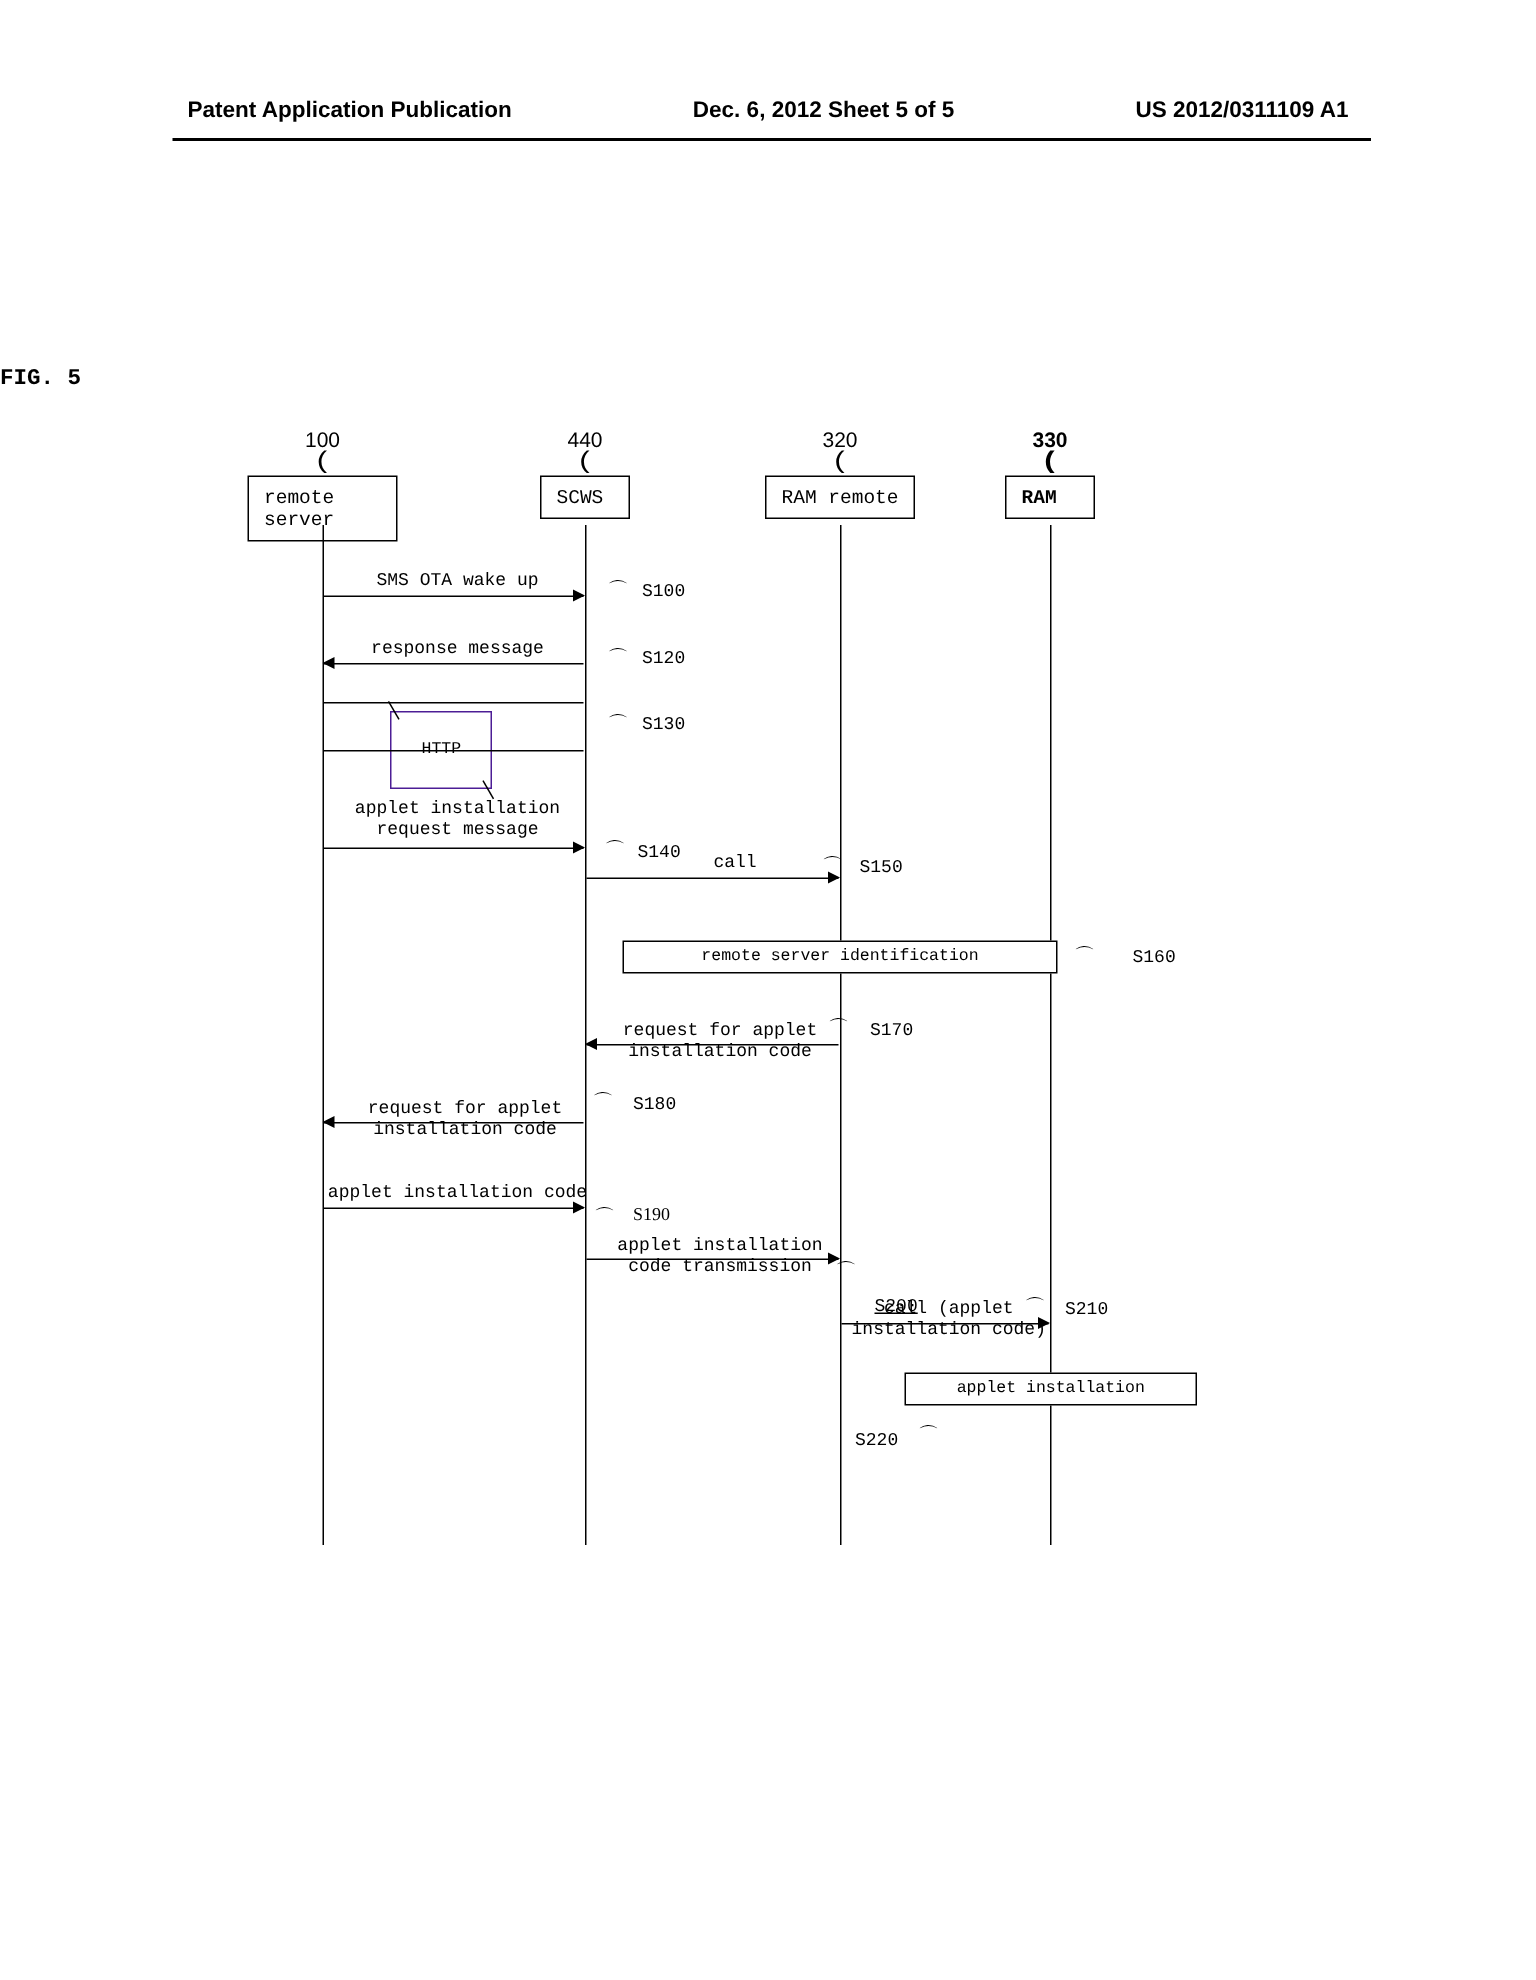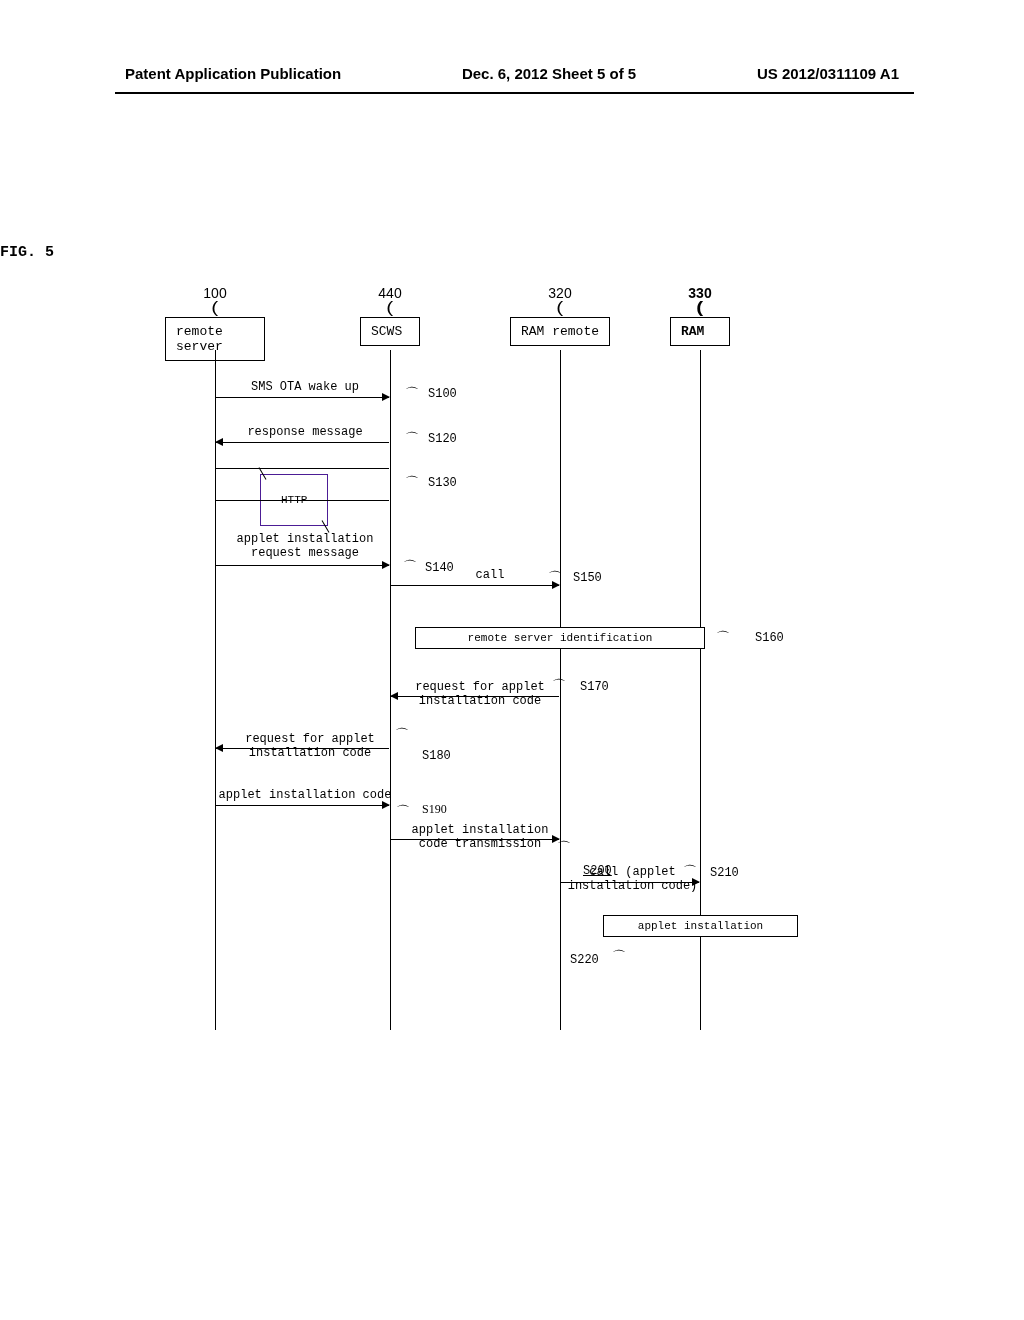--- a/index.html
+++ b/index.html
@@ -102,21 +102,21 @@
   <div class="msg-label" style="left: 240px; top: 395px; width: 160px; white-space: pre-line; text-align:center;">request for applet
 installation code</div>
   <div class="arrow-line arrow-left" style="left: 231px; top: 411px; width: 168px;"></div>
   <span class="tilde" style="left: 392px; top: 392px;">⌒</span>
   <div class="step-label" style="left: 420px; top: 395px;">S170</div>
 
   <div class="msg-label" style="left: 65px; top: 447px; width: 170px; white-space: pre-line; text-align:center;">request for applet
 installation code</div>
   <div class="arrow-line arrow-left" style="left: 56px; top: 463px; width: 173px;"></div>
   <span class="tilde" style="left: 235px; top: 441px;">⌒</span>
-  <div class="step-label" style="left: 262px; top: 444px; margin-top: 20px;">S180</div>
+  <div class="step-label" style="left: 262px; top: 444px;">S180</div>
 
   <div class="msg-label" style="left: 55px; top: 503px; width: 180px;">applet installation code</div>
   <div class="arrow-line arrow-right" style="left: 56px; top: 520px; width: 173px;"></div>
   <span class="tilde" style="left: 236px; top: 518px;">⌒</span>
   <div class="step-label" style="left: 262px; top: 517px; font-family: Liberation Serif, serif;">S190</div>
 
   <div class="msg-label" style="left: 240px; top: 538px; width: 160px; white-space: pre-line; text-align:center;">applet installation
 code transmission</div>
   <div class="arrow-line arrow-right" style="left: 231px; top: 554px; width: 168px;"></div>
   <span class="tilde" style="left: 397px; top: 554px;">⌒</span>

